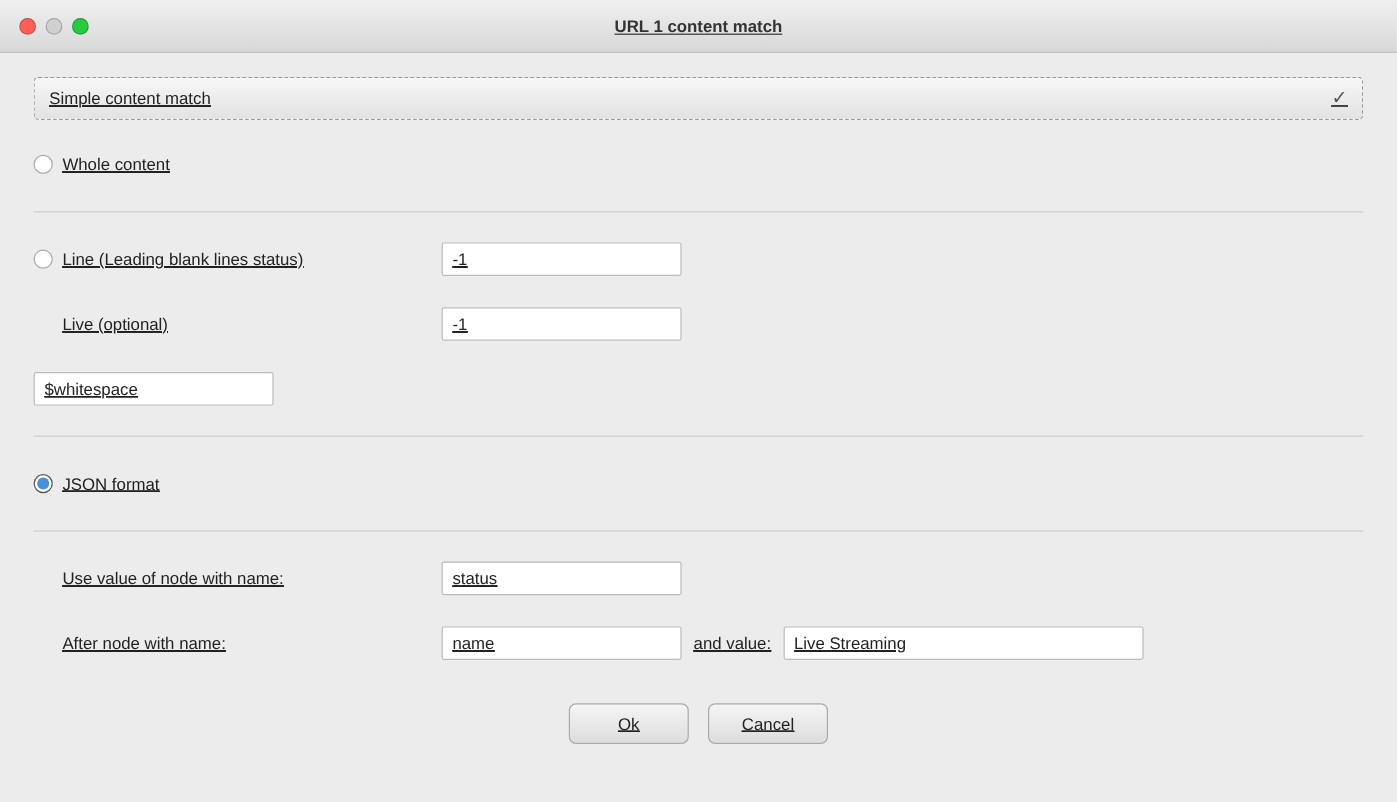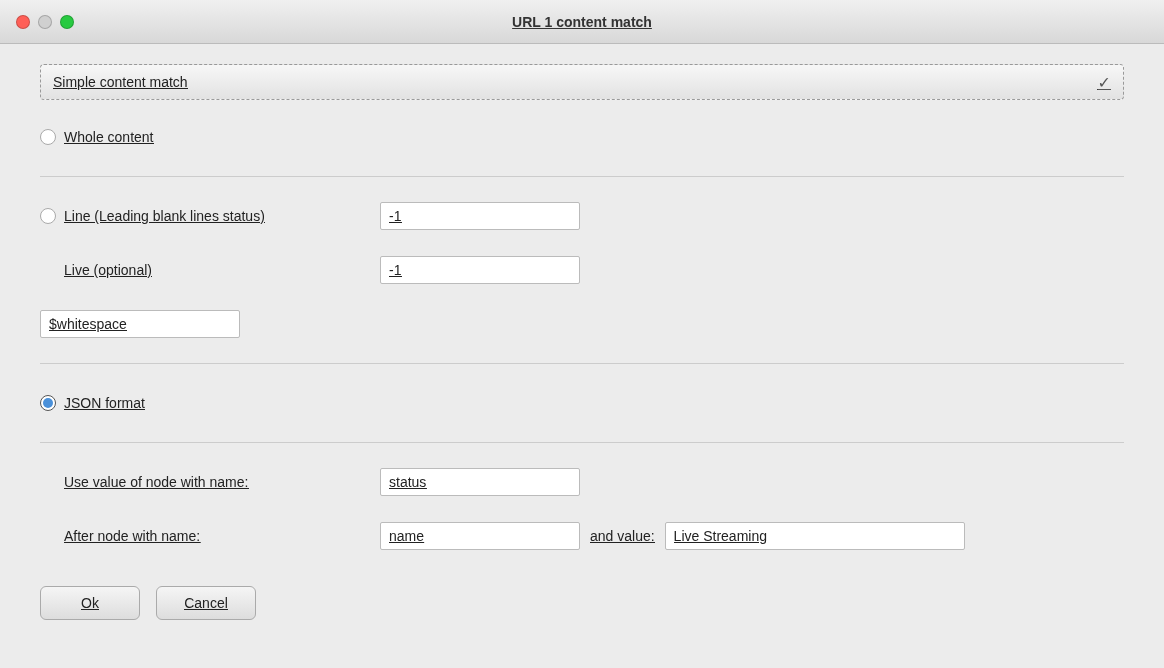--- a/index.html
+++ b/index.html
@@ -65,21 +65,21 @@
       transform: translateX(-50%);
       font-size: 14px;
       font-weight: 600;
       color: #333;
     }
 
     
     .main-content {
       flex: 1;
       background: #ececec;
-      padding: 20px 40px;
+      padding: 20px 28px;
       display: flex;
       flex-direction: column;
       gap: 0;
     }
 
     
     .dropdown-container {
       margin-bottom: 18px;
     }
 
@@ -197,20 +197,21 @@
       height: 1px;
       background: #ccc;
       margin: 4px 0;
     }
 
     
     .button-area {
       flex: 1;
       display: flex;
       align-items: flex-end;
+      justify-content: center;
       padding-bottom: 28px;
       gap: 16px;
     }
 
     .btn {
       min-width: 100px;
       height: 34px;
       border: 1px solid #aaa;
       border-radius: 6px;
       background: linear-gradient(to bottom, #f5f5f5, #ddd);

